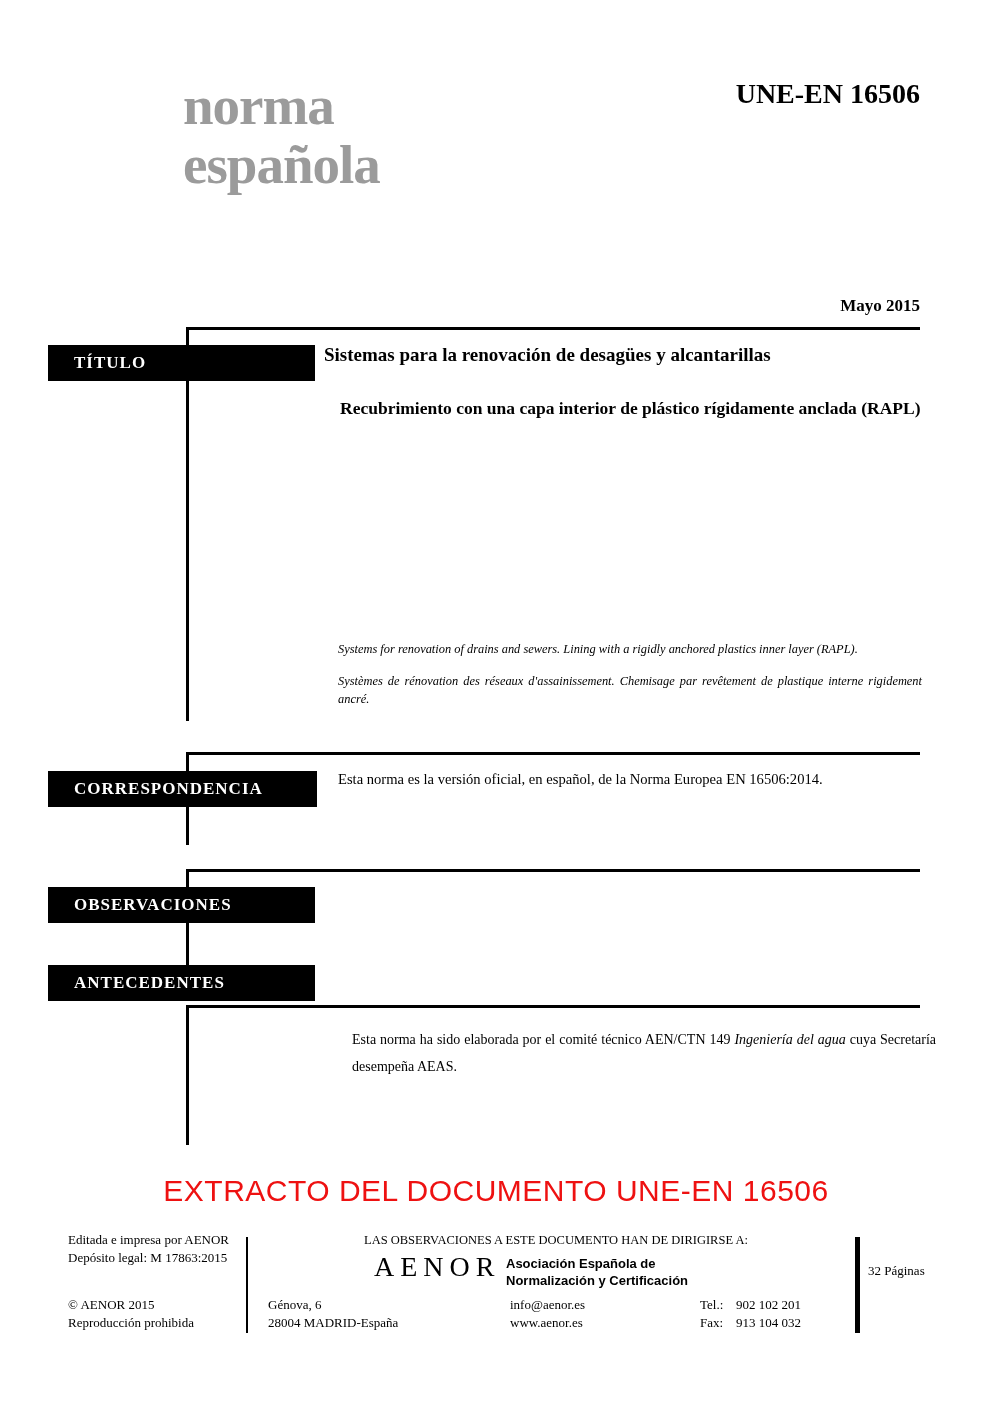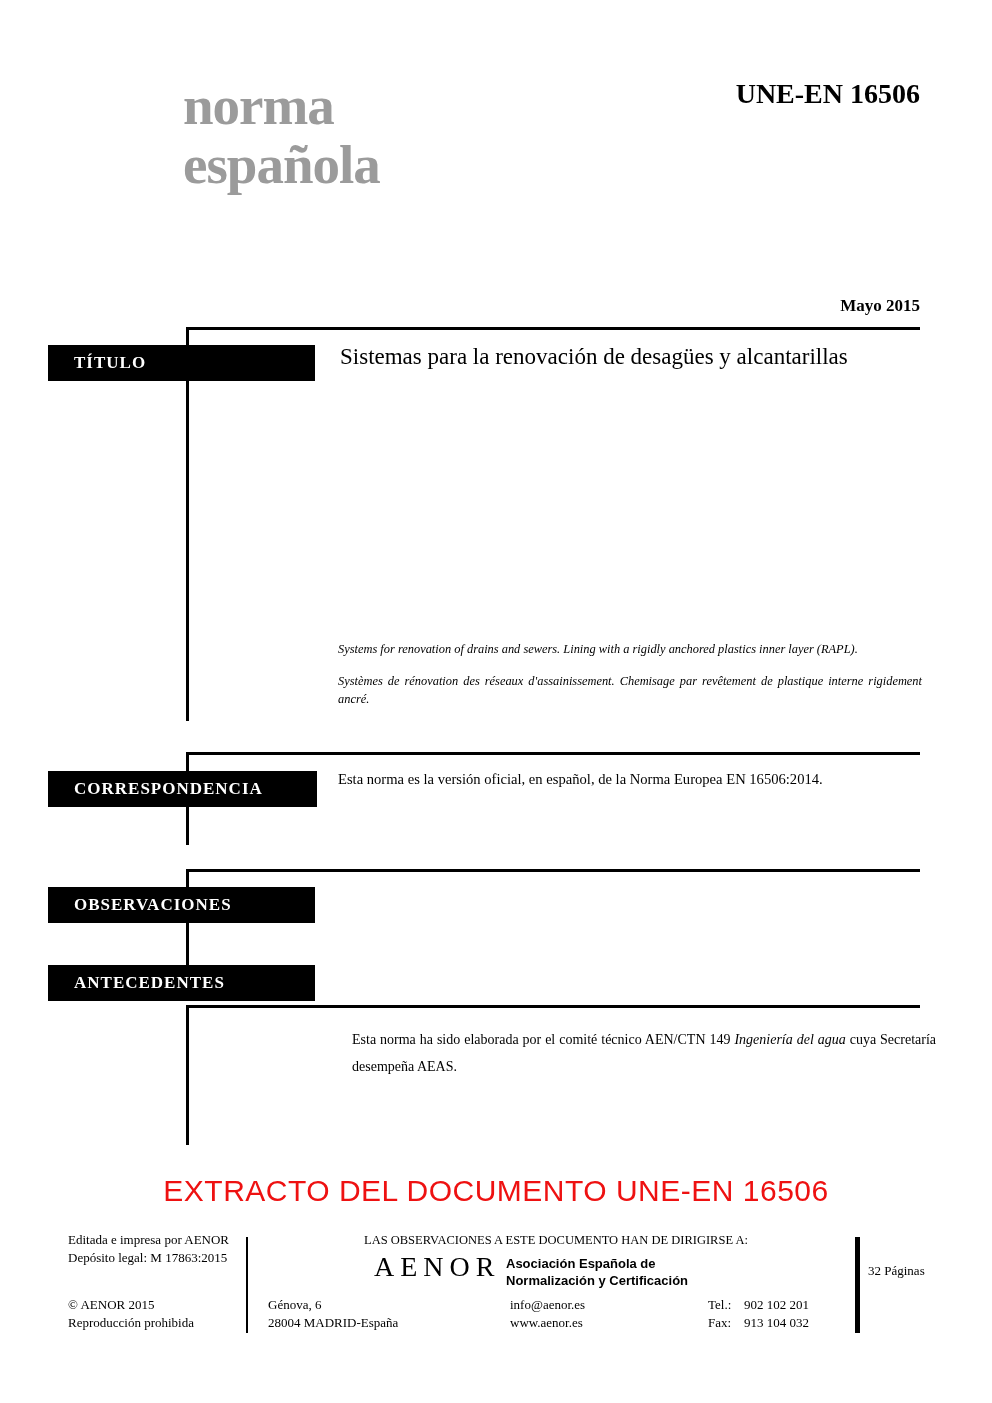--- a/index.html
+++ b/index.html
@@ -17,22 +17,22 @@
   
   .hline{position:absolute;height:3px;background:#000;left:186px;width:734px;}
   .vline{position:absolute;width:3px;background:#000;left:186px;}
 
   
   .labelbar{position:absolute;left:48px;width:267px;height:36px;background:#000;
             color:#fff;font-weight:bold;font-size:17px;display:flex;align-items:center;
             padding-left:26px;box-sizing:border-box;letter-spacing:1px;}
 
   
-  .title-line1{position:absolute;left:340px;top:344px;width:584px;
-               font-weight:normal;font-size:23px;}
+  .title-line1{position:absolute;left:324px;top:344px;width:584px;
+               font-weight:bold;font-size:19px;}
   .title-para2{position:absolute;left:340px;top:395px;width:582px;
                font-weight:bold;font-size:17.5px;line-height:26px;text-align:justify;}
   .lang-en{position:absolute;left:338px;top:642px;width:584px;
            font-style:italic;font-size:12.4px;}
   .lang-fr{position:absolute;left:338px;top:672px;width:584px;
            font-style:italic;font-size:12.4px;line-height:18px;text-align:justify;}
 
   .body-corresp{position:absolute;left:338px;top:771px;width:584px;font-size:14.6px;}
   .body-antec{position:absolute;left:352px;top:1026px;width:584px;font-size:14px;
               line-height:27px;text-align:justify;}
@@ -50,21 +50,21 @@
   .ft-div1{position:absolute;left:246px;top:1237px;width:2px;height:96px;background:#000;}
   .ft-notice{position:absolute;left:262px;top:1233px;width:588px;text-align:center;
              font-size:12.5px;}
   .ft-aenor{position:absolute;left:374px;top:1251px;font-size:28px;letter-spacing:6px;}
   .ft-tagline{position:absolute;left:506px;top:1255px;
               font-family:"Liberation Sans",sans-serif;font-weight:bold;
               font-size:13px;line-height:17px;}
   .ft-addr{position:absolute;left:268px;top:1296px;}
   .ft-mail{position:absolute;left:510px;top:1296px;}
   .ft-tel{position:absolute;left:700px;top:1296px;width:150px;}
-  .ft-tel .row{display:flex;margin-left:8px;}
+  .ft-tel .row{display:flex;}
   .ft-tel .lab{width:36px;}
   .ft-div2{position:absolute;left:855px;top:1237px;width:5px;height:96px;background:#000;}
   .ft-pages{position:absolute;left:868px;top:1263px;font-size:13px;}
 </style>
 </head>
 <body>
 
 <div id="page" style="--accent-red: #ee1111; --logo-gray: #9b9b9b;">
 
   <div class="brand">
@@ -93,20 +93,21 @@
     <span>CORRESPONDENCIA</span>
   </div>
   <div class="labelbar" style="top:887px">
     <span>OBSERVACIONES</span>
   </div>
   <div class="labelbar" style="top:965px">
     <span>ANTECEDENTES</span>
   </div>
 
   <div class="title-line1">Sistemas para la renovación de desagües y alcantarillas</div>
+  <div class="title-para2">Recubrimiento con una capa interior de plástico rígidamente anclada (RAPL)</div>
   <div class="lang-en">Systems for renovation of drains and sewers. Lining with a rigidly anchored plastics inner layer (RAPL).</div>
   <div class="lang-fr">Systèmes de rénovation des réseaux d'assainissement. Chemisage par revêtement de plastique interne rigidement ancré.</div>
 
   <div class="body-corresp">Esta norma es la versión oficial, en español, de la Norma Europea EN 16506:2014.</div>
 
   <div class="body-antec"><span>Esta norma ha sido elaborada por el comité técnico AEN/CTN 149 </span><span class="it">Ingeniería del agua</span><span> cuya Secretaría desempeña AEAS.</span></div>
 
   <div class="extract">EXTRACTO DEL DOCUMENTO UNE-EN 16506</div>
 
   <div class="ft ft-left-top">

